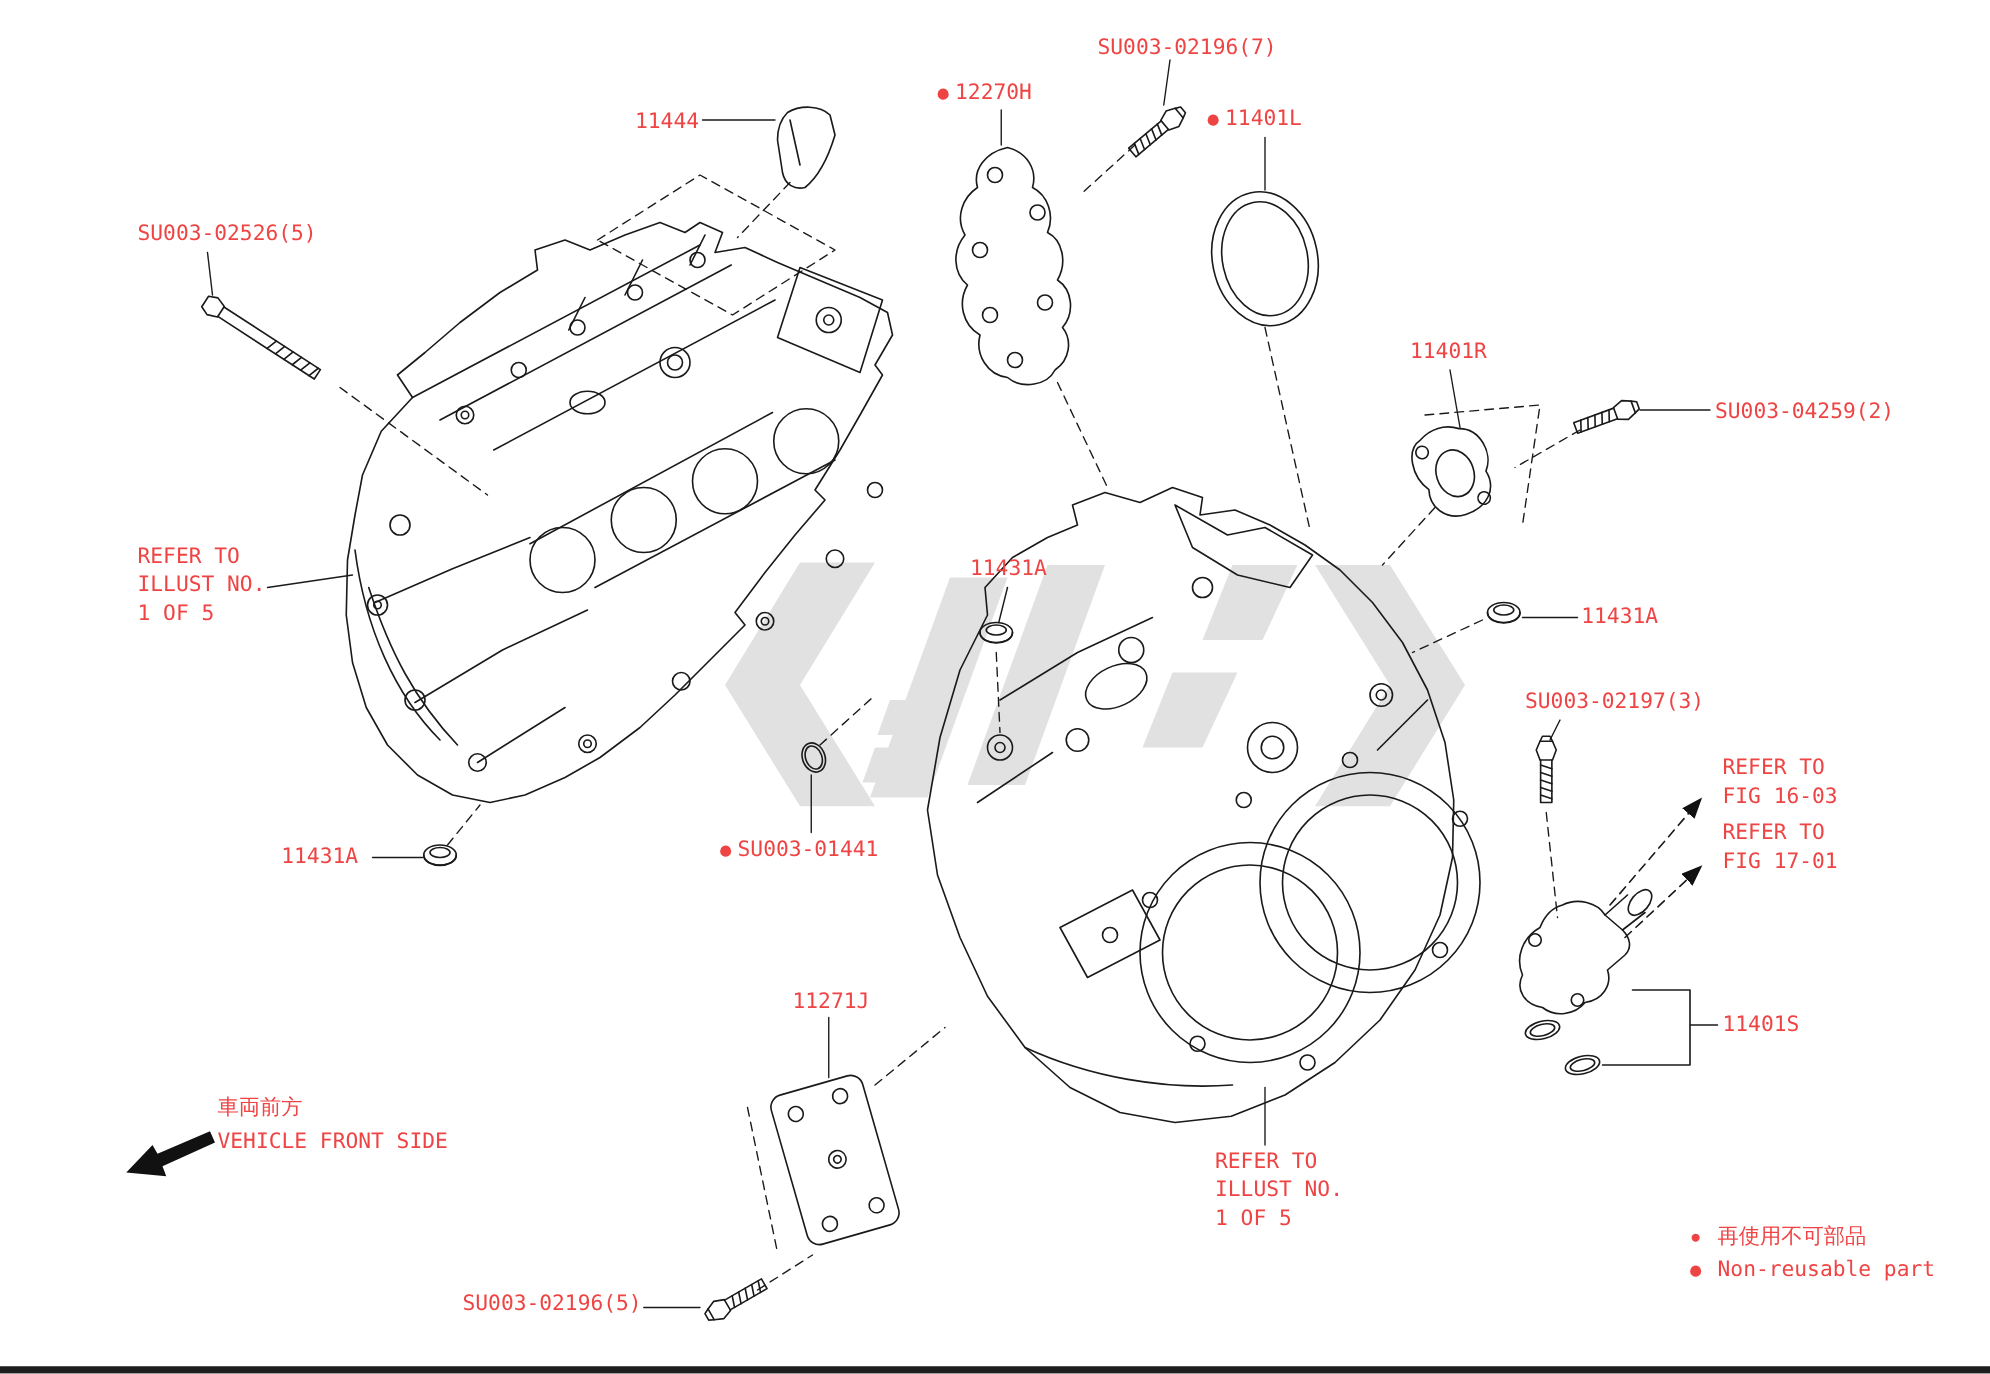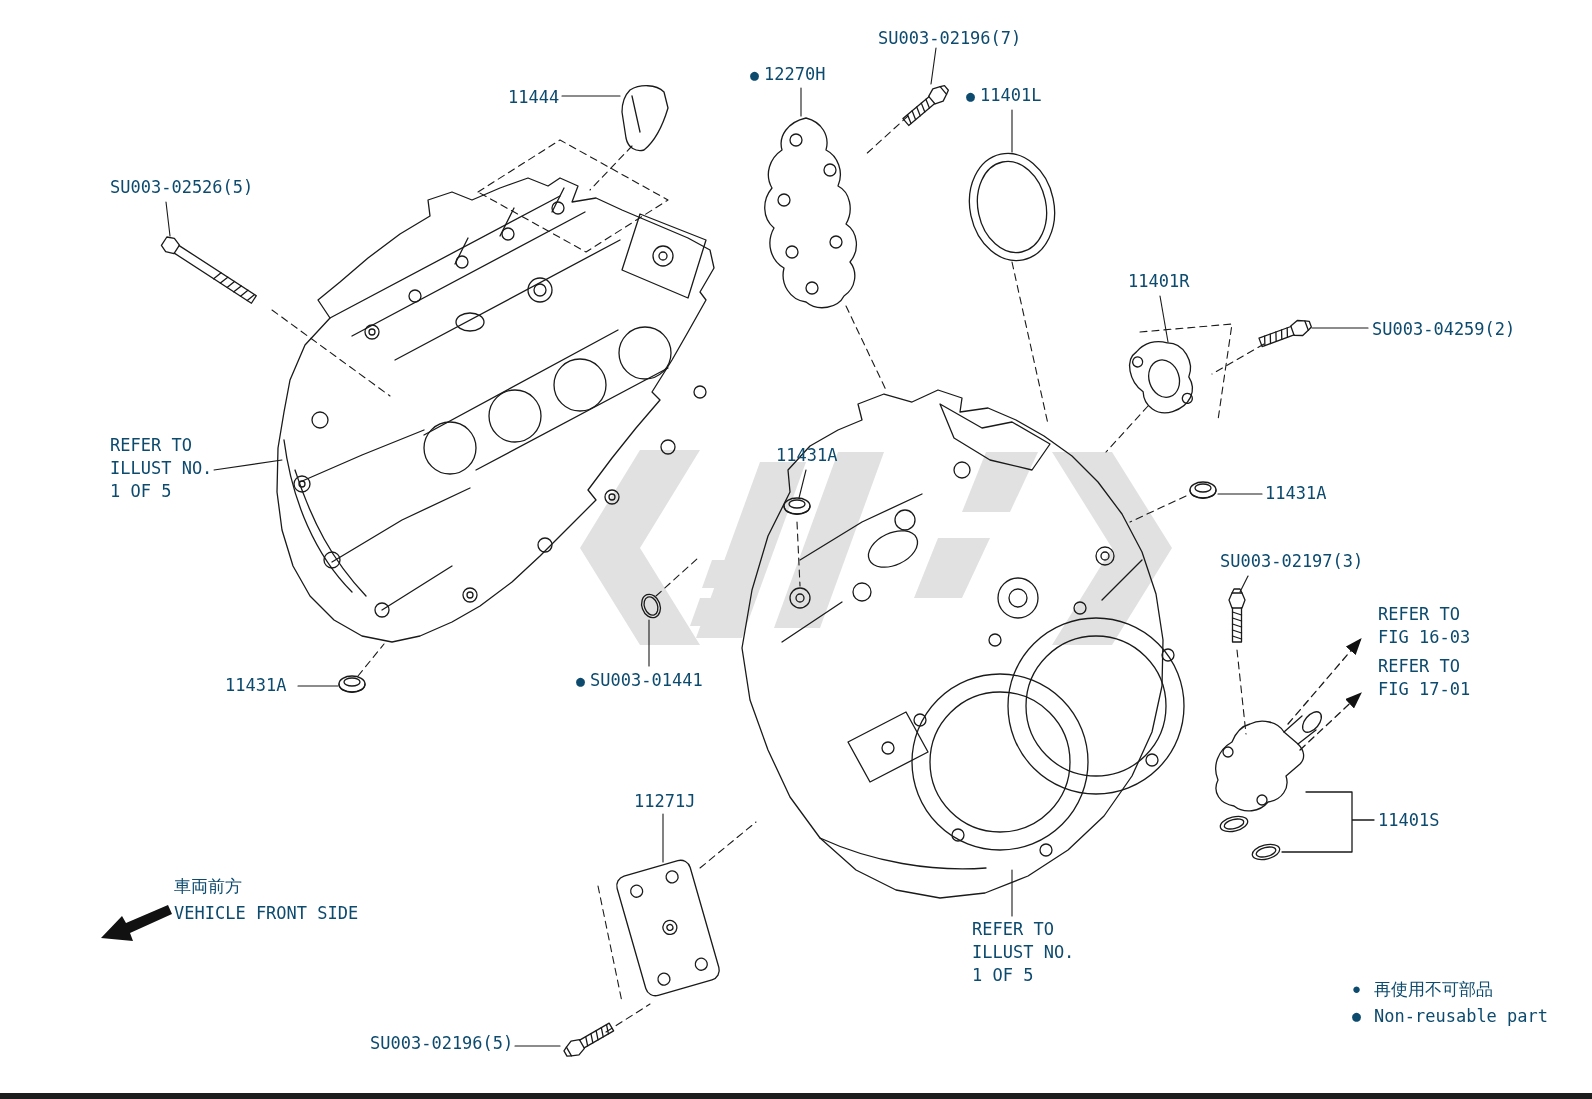--- a/index.html
+++ b/index.html
@@ -3,21 +3,21 @@
 <meta charset="utf-8">
 <style>
   html,body { margin:0; padding:0; background:#fff; }
   .canvas {
     position:relative; width:1592px; height:1099px;
     background:#ffffff; overflow:hidden;
     font-family:"DejaVu Sans Mono", monospace;
   }
   svg.lineart { position:absolute; left:0; top:0; }
   .label {
-    position:absolute; font-size:17px; color:#0c4a6e;
+    position:absolute; font-size:17px; color:#ef4444;
     white-space:nowrap; letter-spacing:0px; line-height:23px;
   }
   .label .dot { margin-right:5px; font-size:15px; }
   .jp { font-family:Liberation Mono, monospace; }
   .lines div { line-height:23px; }
   .legend-row { display:flex; align-items:center; gap:8px; }
   .code {
     position:absolute; left:1446px; top:1122px;
     font-size:16px; color:#222;
   }

